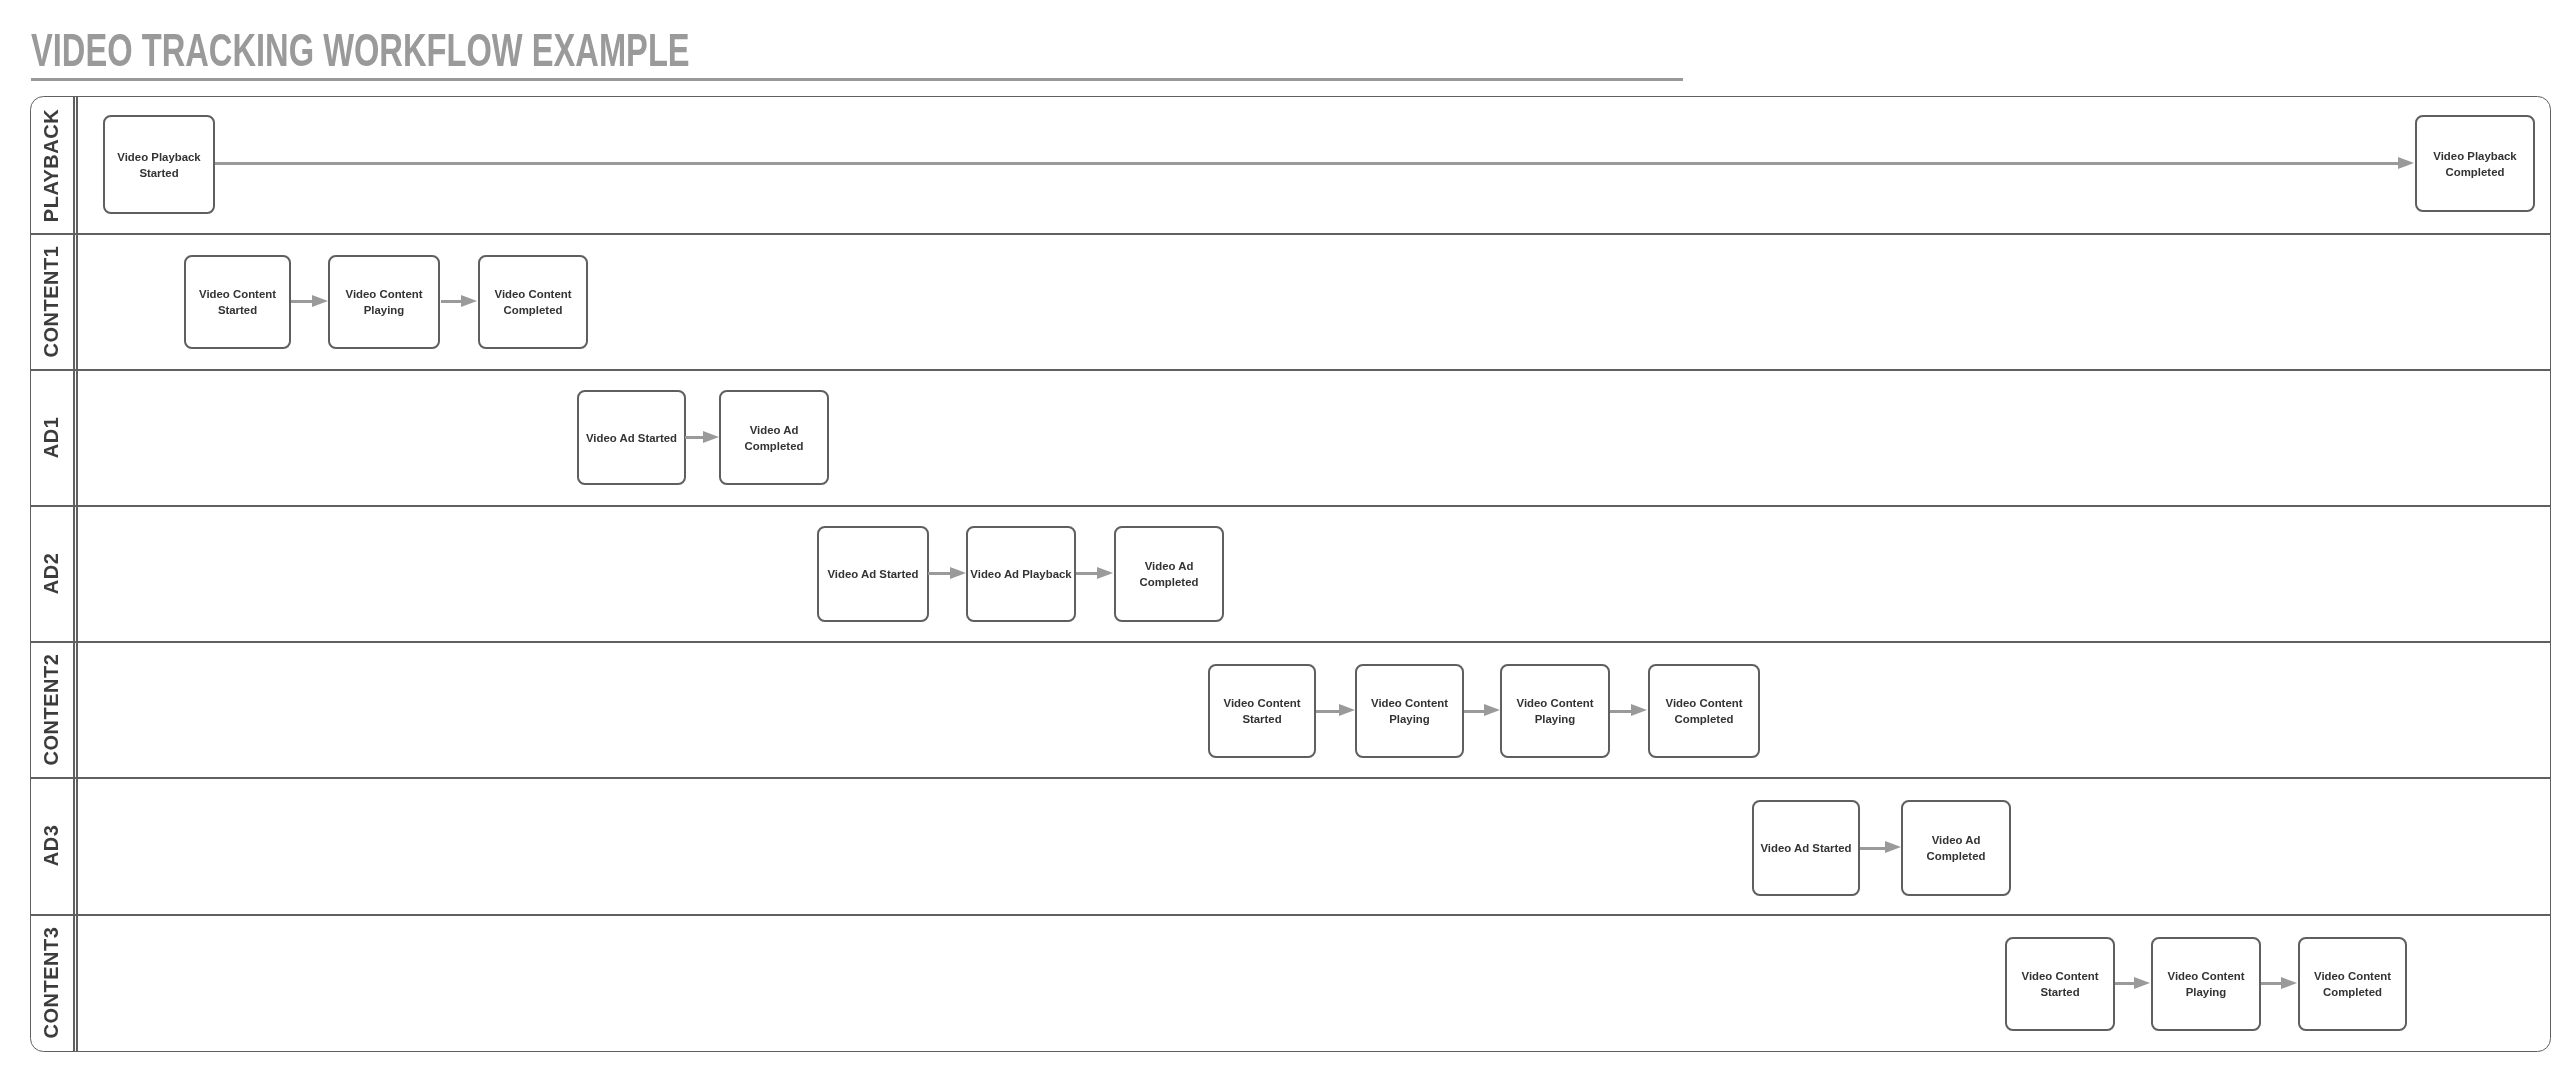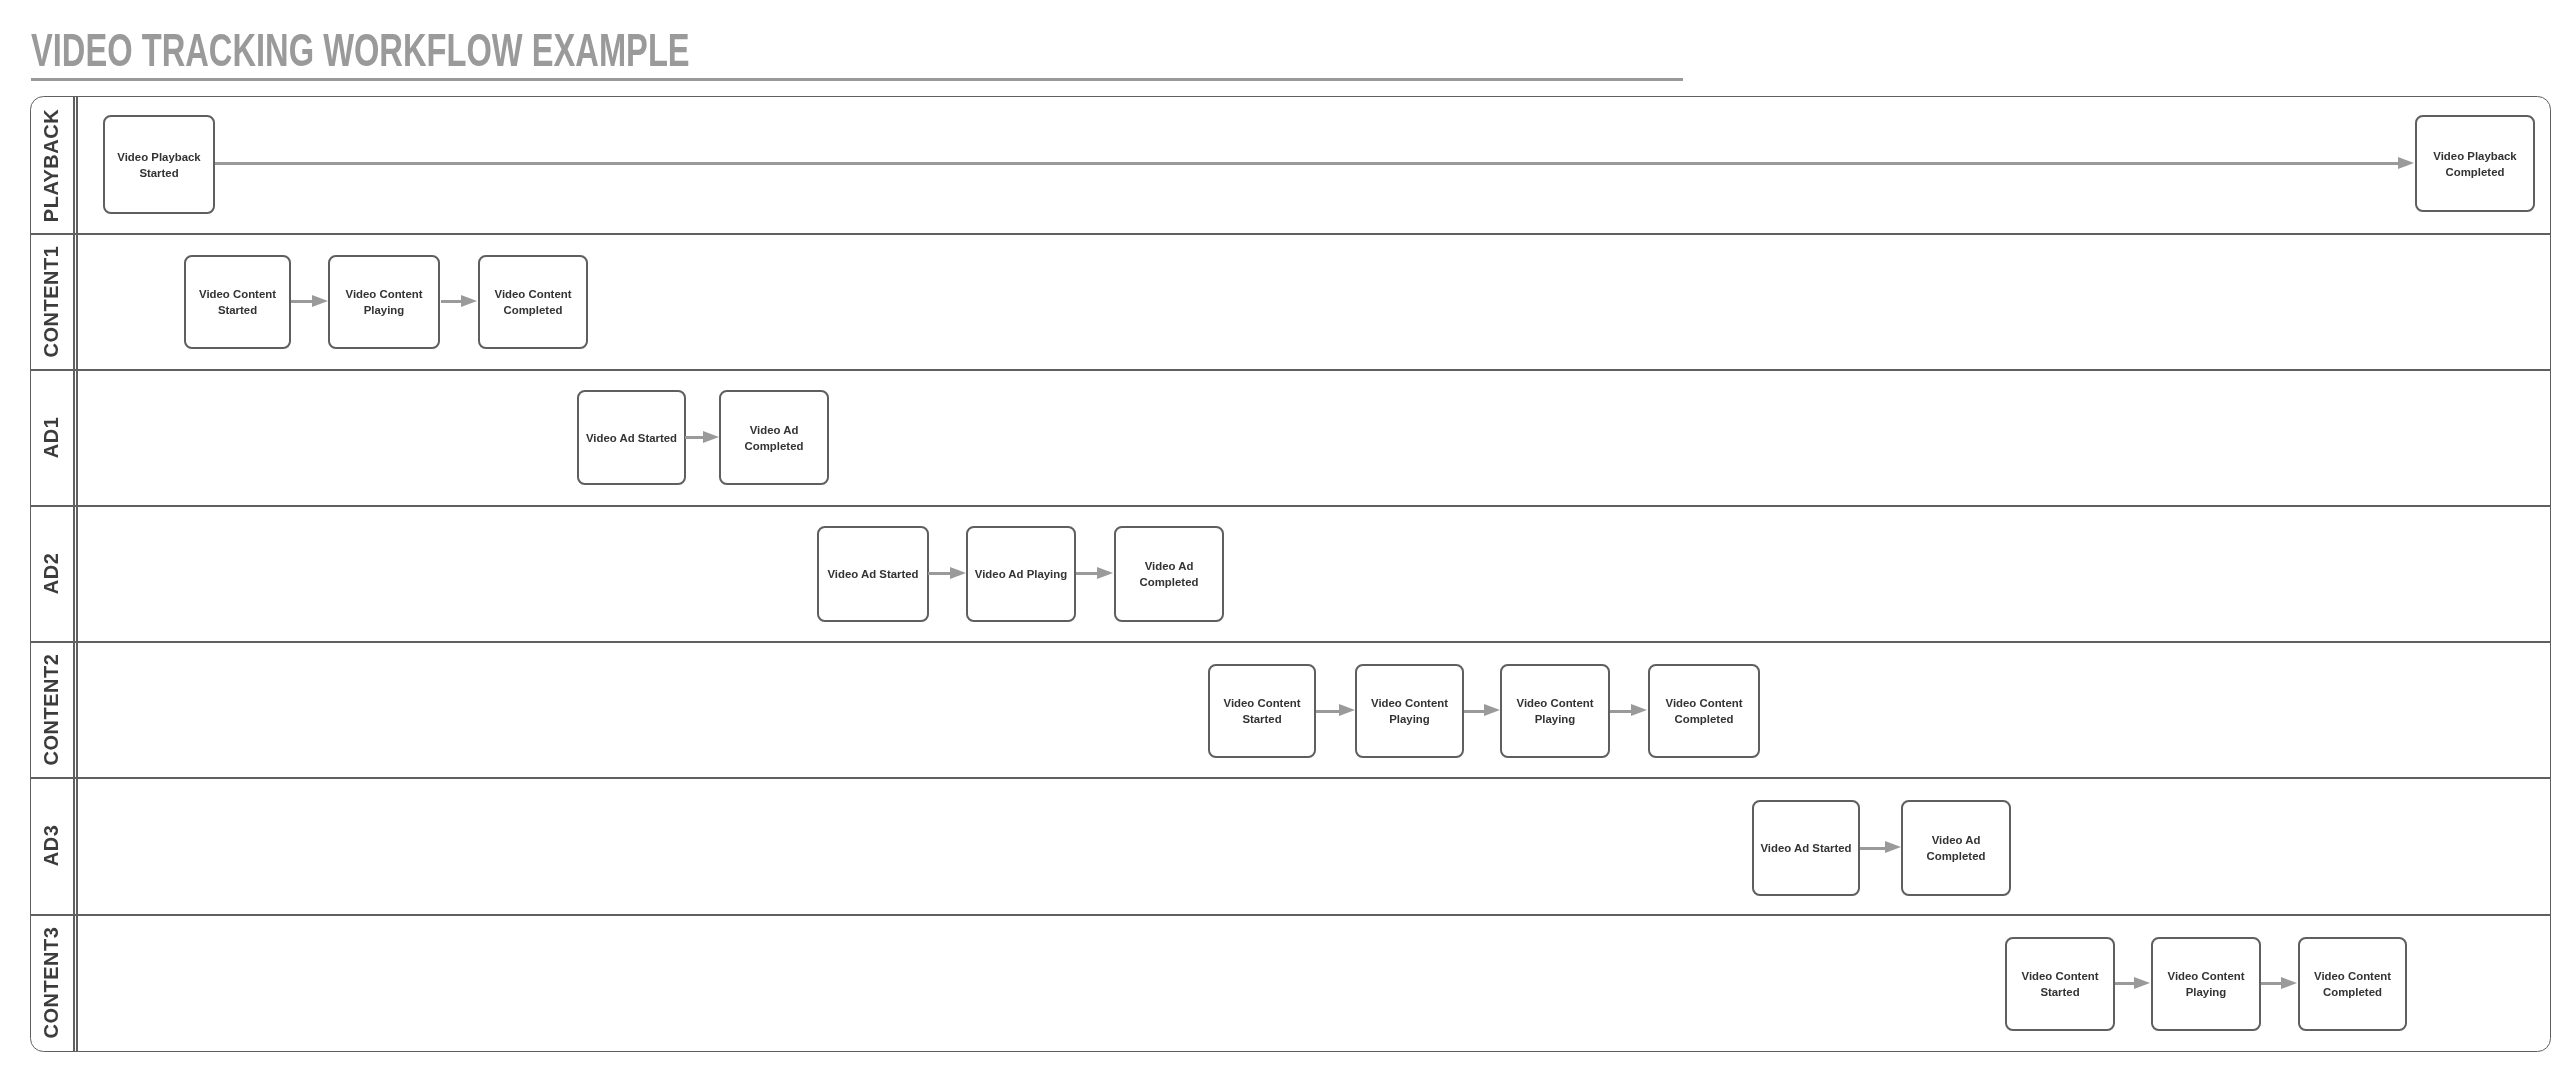--- a/index.html
+++ b/index.html
@@ -130,21 +130,21 @@
     <div class="node" style="left: 719px; top: 390px; width: 110px; height: 95px;">
       <div class="node-line">Video Ad</div>
       <div class="node-line">Completed</div>
     </div>
     <div class="edge-shaft" style="left: 685px; top: 436px; width: 20px;"></div>
     <div class="edge-head" style="left: 703px; top: 431px;"></div>
     <div class="node" style="left: 817px; top: 526px; width: 112px; height: 96px;">
       <div class="node-line">Video Ad Started</div>
     </div>
     <div class="node" style="left: 966px; top: 526px; width: 110px; height: 96px;">
-      <div class="node-line">Video Ad Playing</div>
+      <div class="node-line">Video Ad Playback</div>
     </div>
     <div class="edge-shaft" style="left: 928px; top: 572px; width: 23.4px;"></div>
     <div class="edge-head" style="left: 950px; top: 567px;"></div>
     <div class="node" style="left: 1114px; top: 526px; width: 110px; height: 96px;">
       <div class="node-line">Video Ad</div>
       <div class="node-line">Completed</div>
     </div>
     <div class="edge-shaft" style="left: 1076px; top: 572px; width: 23px;"></div>
     <div class="edge-head" style="left: 1097px; top: 567px;"></div>
     <div class="node" style="left: 1208px; top: 664px; width: 108px; height: 94px;">

